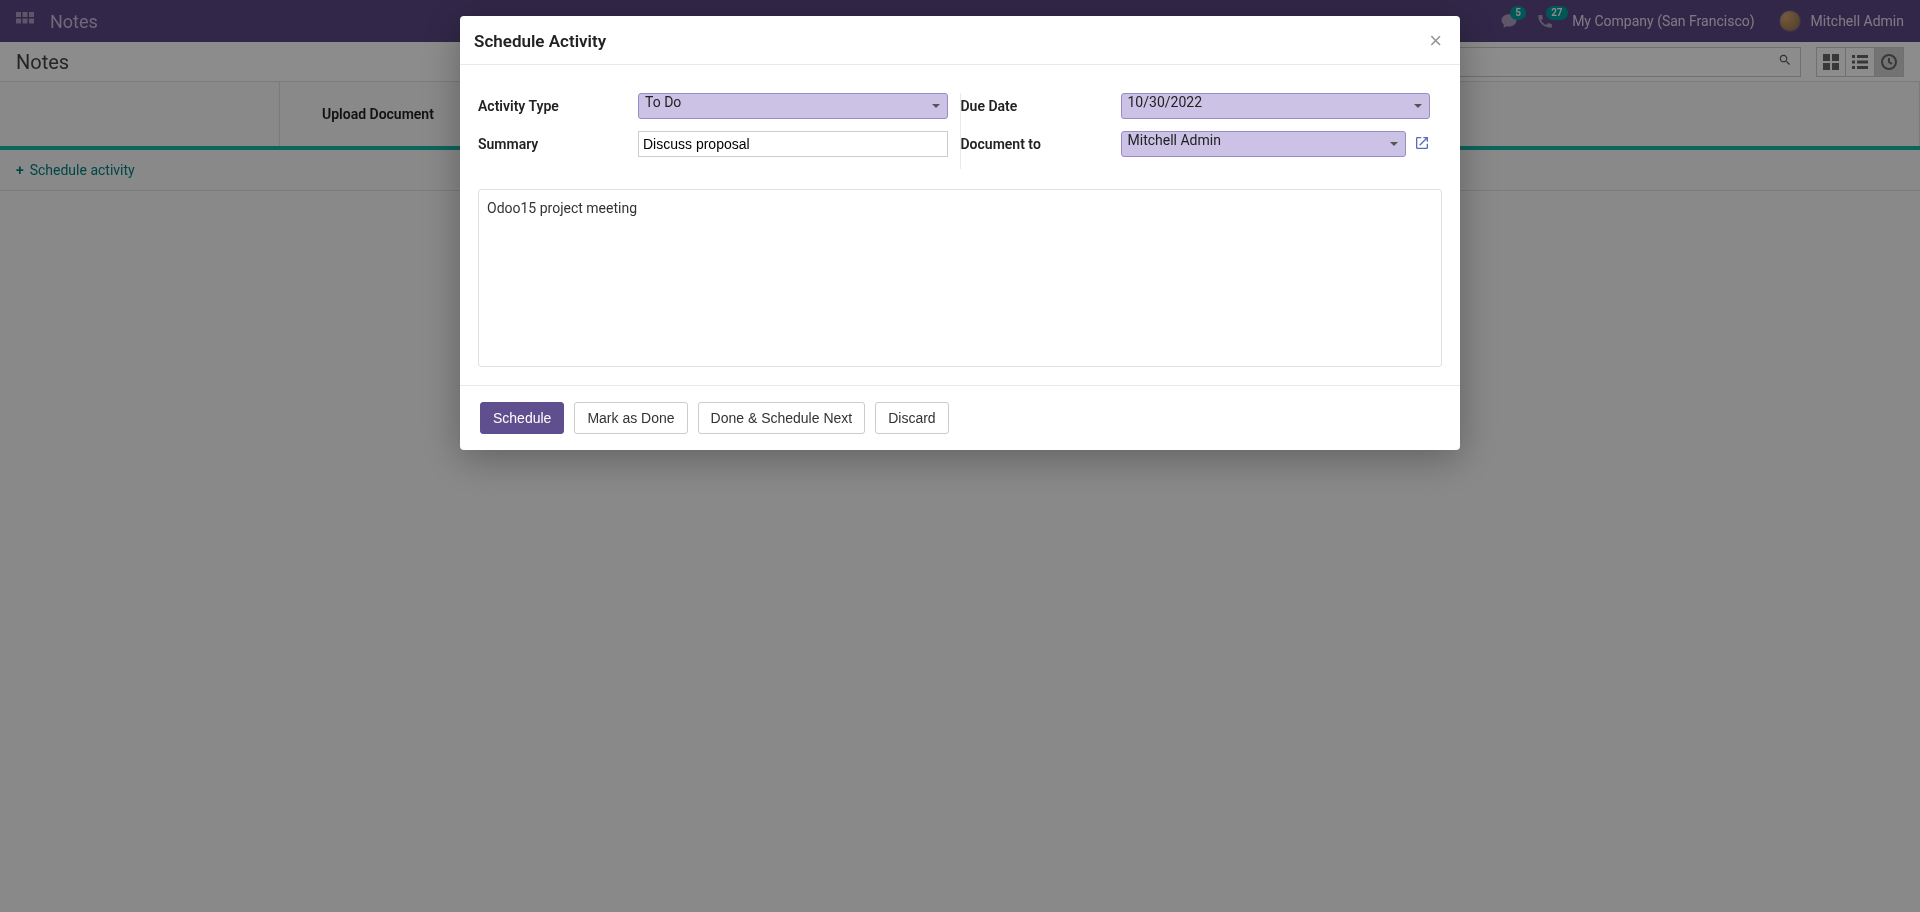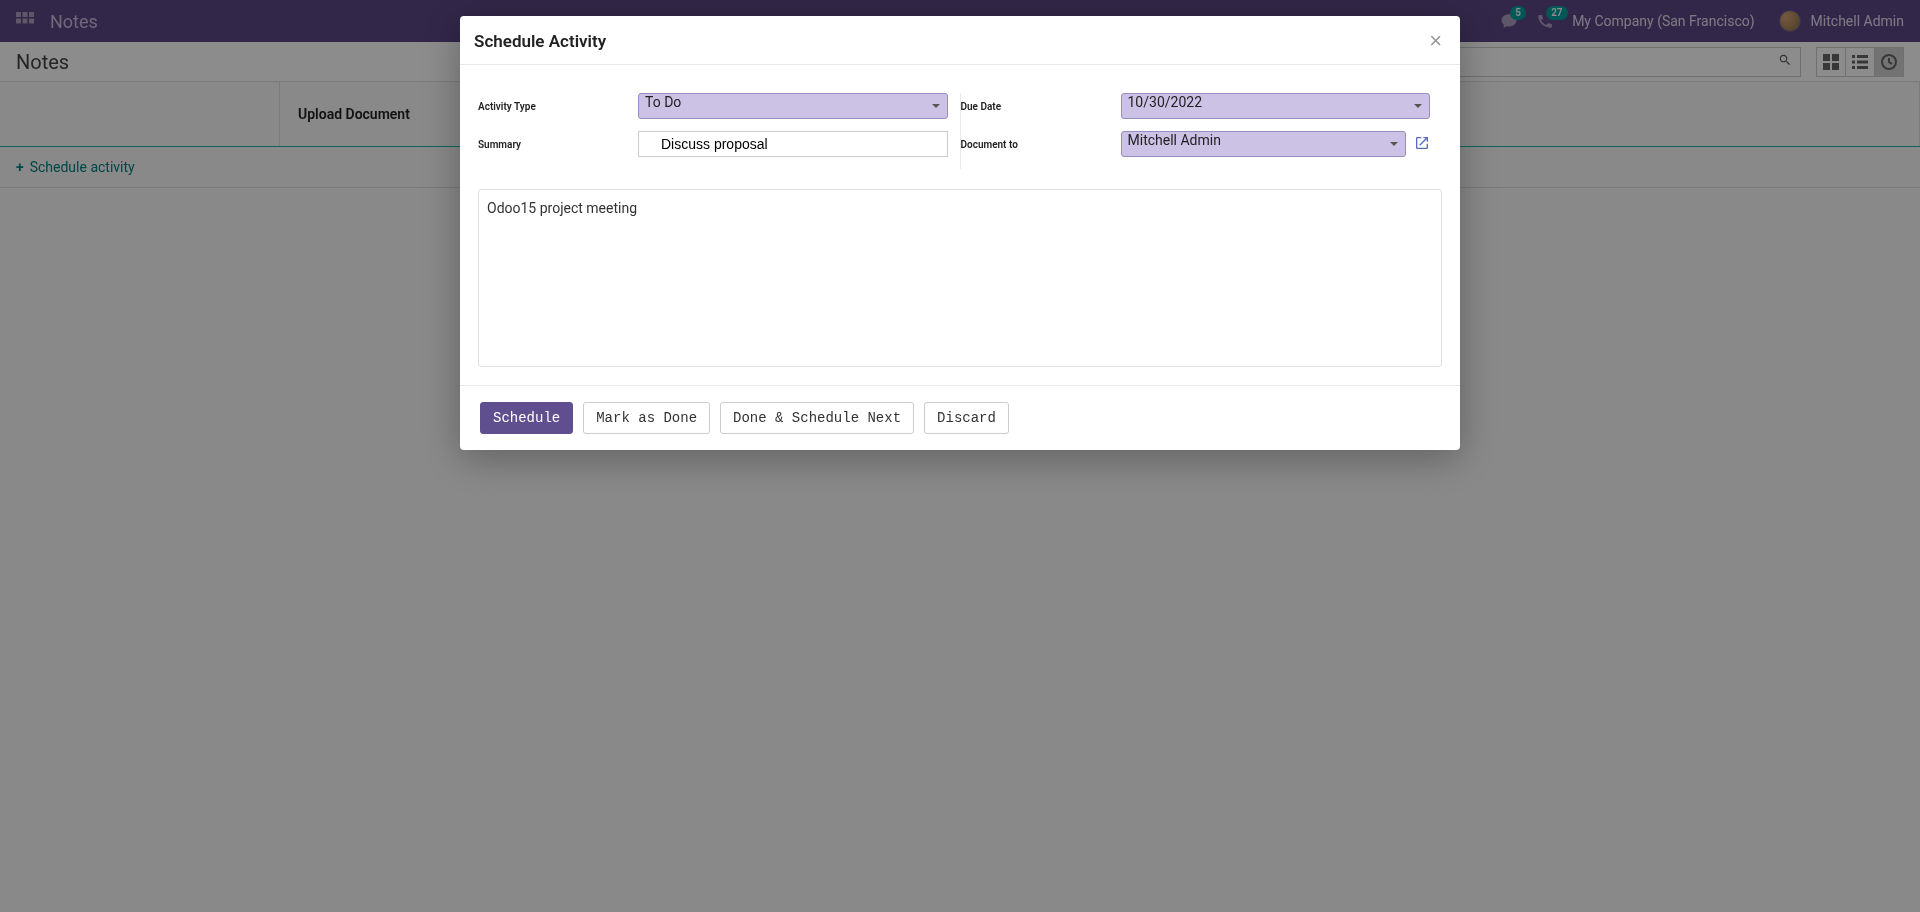--- a/index.html
+++ b/index.html
@@ -55,21 +55,21 @@
   background: #fff;
   display: flex; align-items: center; justify-content: center;
   margin-left: -1px;
   cursor: pointer;
 }
 .view-btn.active { background: #d1d1d1; }
 .view-btn svg { width: 16px; height: 16px; fill: #666; }
 
 
 .board { display: flex; flex-direction: column; }
-.board .columns { display: flex; border-bottom: 1px solid #14b8a6; }
+.board .columns { display: flex; border-bottom: 4px solid #14b8a6; gap: 24px; }
 .board .col {
   flex: 1;
   border-right: 1px solid #e0e0e0;
   padding: 24px 18px;
   font-weight: 600;
   color: #222;
 }
 .board .col:first-child { flex: 0 0 280px; }
 .board .schedule-row {
   padding: 12px 16px;
@@ -109,21 +109,21 @@
 .modal-body {
   padding: 28px 18px 18px 18px;
 }
 .form-row { display: flex; gap: 0; }
 .form-col { flex: 1; position: relative; padding-right: 12px; }
 .form-col + .form-col { border-left: 1px solid #e9e9e9; padding-left: 0; }
 .field-group { display: flex; align-items: center; margin-bottom: 12px; }
 .field-label {
   width: 160px;
   font-weight: 600;
-  font-size: 10px;
+  font-size: 14px;
   color: #222;
 }
 .field-control { position: relative; flex: 1; }
 .select-widget {
   height: 26px;
   background: #ccc2e6;
   border: 1px solid #988dc2;
   border-radius: 3px;
   display: flex; 
   padding: 0 22px 0 6px;
@@ -135,21 +135,21 @@
 .select-widget .caret {
   position: absolute; right: 4px; top: 50%; transform: translateY(-50%);
   width: 14px; height: 14px;
   display: flex; align-items: center; justify-content: center;
 }
 .select-widget .caret svg { width: 10px; height: 10px; fill: #555; }
 .text-input {
   width: 100%; height: 26px;
   border: 1px solid #ccc;
   border-radius: 0;
-  padding: 0 22px;
+  padding: 0 4px;
   font-size: 14px;
 }
 .assigned-wrap { display: flex; align-items: center; gap: 8px; }
 .assigned-wrap .select-widget { flex: 1; }
 
 .notes-area {
   margin-top: 20px;
   border: 1px solid #e0e0e0;
   border-radius: 3px;
   min-height: 178px;
@@ -164,21 +164,20 @@
   display: flex; gap: 10px;
 }
 .btn {
   padding: 7px 12px;
   border: 1px solid #ccc;
   background: #fff;
   border-radius: 3px;
   font-size: 14px;
   cursor: pointer;
   color: #333;
-  font-family: Liberation Mono, monospace;
 }
 .btn.primary { background: #5f4f8e; border-color: #5f4f8e; color: #fff; }
 </style>
 </head>
 <body>
 
 <div class="nav">
   <span class="apps-icon">
     <svg viewBox="0 0 18 18">
         <rect x="0" y="0" width="5" height="5"></rect>

